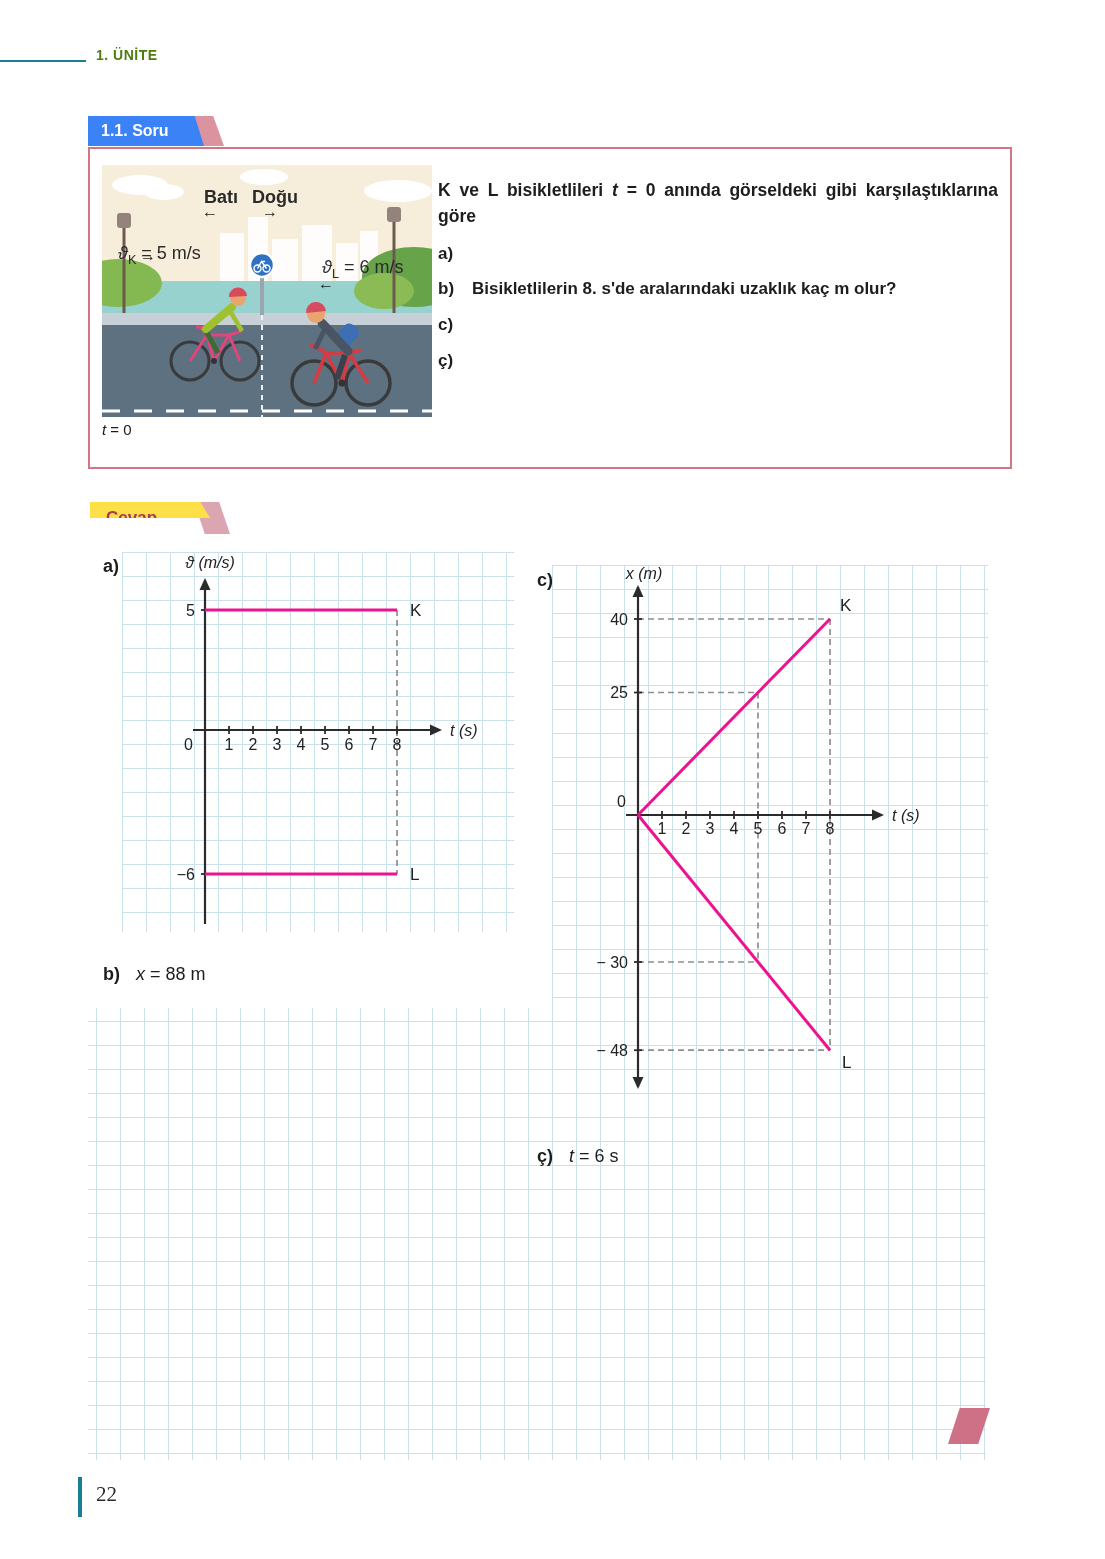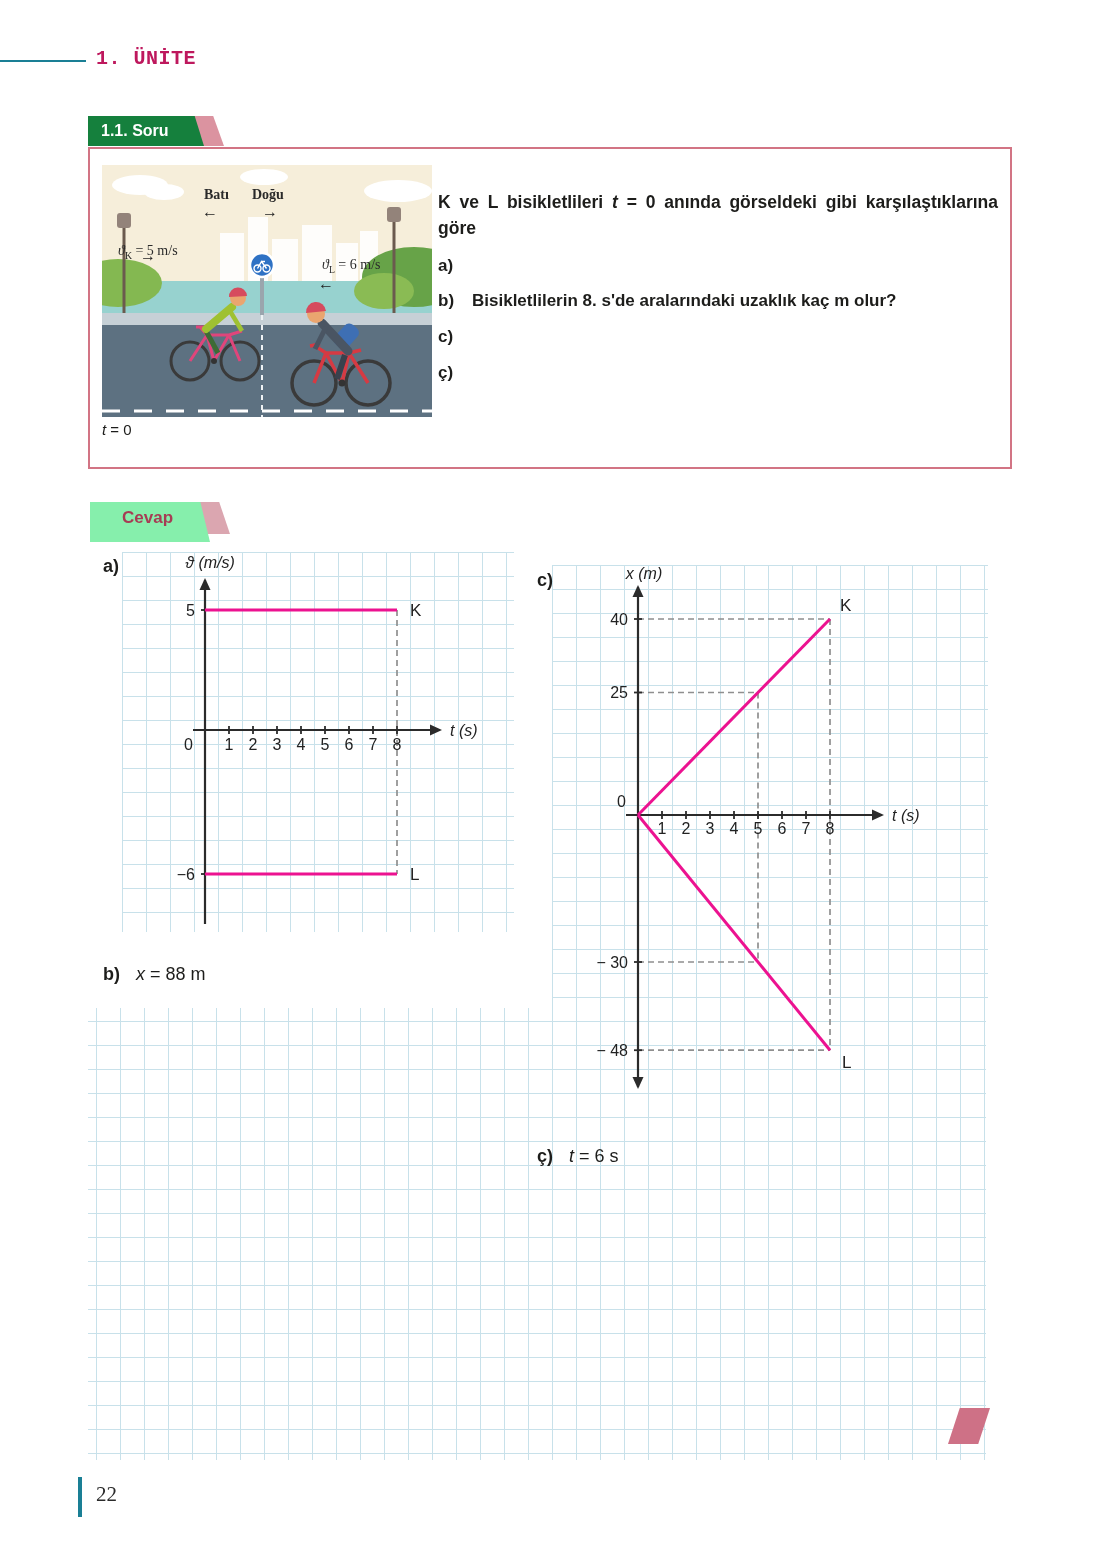--- a/index.html
+++ b/index.html
@@ -3,53 +3,53 @@
 <meta charset="utf-8">
 <style>
   * { margin:0; padding:0; box-sizing:border-box; }
   html,body { background:#ffffff; }
   .page {
     position:relative; width:1105px; height:1559px; background:#ffffff;
     font-family:"Liberation Sans", sans-serif; color:#1d1d1b; overflow:hidden;
   }
   
   .unit-rule { position:absolute; left:0; top:60px; width:86px; height:2px; background:#1a7f95; }
-  .unit-title { position:absolute; left:96px; top:47px; font-size:20px; font-weight:bold; color:#be185d; letter-spacing:.5px;font-family:Liberation Mono, monospace; }
+  .unit-title { position:absolute; left:96px; top:47px; font-size:14px; font-weight:bold; color:#4d7c0f; letter-spacing:.5px; }
 
   
   .q-banner { position:absolute; left:88px; top:116px; height:30px; width:230px; }
   .q-banner .tail { position:absolute; left:100px; top:0; width:36px; height:30px; background:#db93a0;
     clip-path:polygon(0 0, 70% 0, 100% 100%, 30% 100%); }
-  .q-banner .main { position:absolute; left:0; top:0; width:116px; height:30px; background:#15803d;
+  .q-banner .main { position:absolute; left:0; top:0; width:116px; height:30px; background:#3b82f6;
     clip-path:polygon(0 0, 92% 0, 100% 100%, 0 100%);
     color:#fff; font-weight:bold; font-size:16px; line-height:30px; padding-left:13px; }
 
   
   .q-box { position:absolute; left:88px; top:147px; width:924px; height:322px; border:2px solid #d27484; background:#fff; }
   .illustration { position:absolute; left:12px; top:16px; width:330px; height:252px; }
   .scene { position:absolute; left:0; top:0; }
-  .ill-label { position:absolute; font-size:14px; color:#2a2a2a; white-space:nowrap;font-family:Liberation Serif, serif; }
+  .ill-label { position:absolute; font-size:18px; color:#2a2a2a; white-space:nowrap; }
   .ill-arrow { position:absolute; font-size:16px; font-weight:bold; color:#222; }
   .t0 { position:absolute; left:0; top:256px; width:330px; font-size:15px; color:#1d1d1b; }
   sub { font-size:.7em; }
 
   .q-text { position:absolute; left:348px; top:14px; width:560px; }
   .q-par { font-size:17.5px; line-height:1.52; text-align:justify; }
-  .q-intro { font-size:17.5px; line-height:1.5; font-weight:bold; margin-top:26px; text-align:justify; }
+  .q-intro { font-size:17.5px; line-height:1.5; font-weight:bold; margin-top:14px; text-align:justify; }
   .q-items { margin-top:6px; }
   .q-item { display:flex; font-weight:bold; font-size:17px; margin-top:12px; line-height:1.4; }
   .q-item .lbl { width:34px; flex:none; }
 
   
   .cevap-banner { position:absolute; left:90px; top:502px; height:32px; width:220px; }
   .cevap-banner .tail { position:absolute; left:104px; top:0; width:36px; height:32px; background:#dba6b0;
     clip-path:polygon(0 0, 70% 0, 100% 100%, 30% 100%); }
-  .cevap-banner .main { position:absolute; left:0; top:0; width:120px; height:40px; background:#86efac;
+  .cevap-banner .main { position:absolute; left:0; top:0; width:120px; height:16px; background:#fde047;
     clip-path:polygon(0 0, 92% 0, 100% 100%, 0 100%);
-    color:#a63c54; font-weight:bold; font-size:17px; line-height:32px; padding-left:32px; }
+    color:#a63c54; font-weight:bold; font-size:17px; line-height:32px; padding-left:16px; }
 
   
   .grid-patch { position:absolute; background-color:#fff;
     background-image:
       linear-gradient(to right, #c8e1ea 1px, transparent 1px),
       linear-gradient(to bottom, #c8e1ea 1px, transparent 1px);
     background-size:24px 24px; }
 
   svg.chart { position:absolute; overflow:visible; }
   svg text { font-family:"Liberation Sans", sans-serif; }

